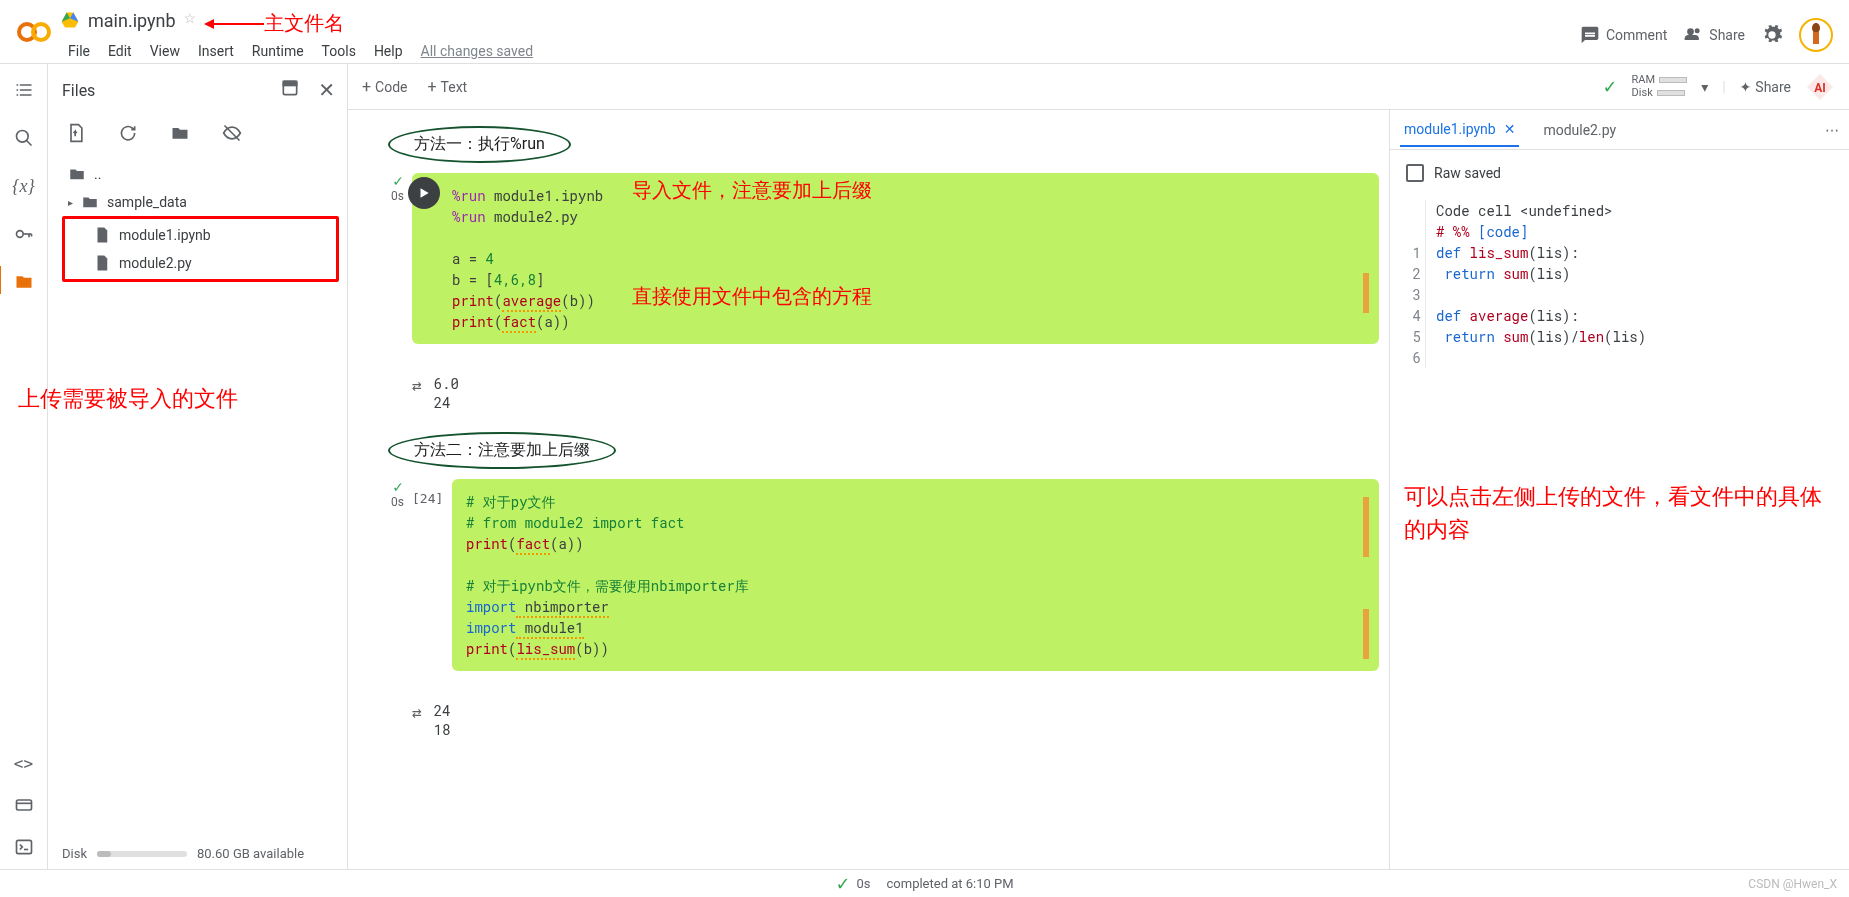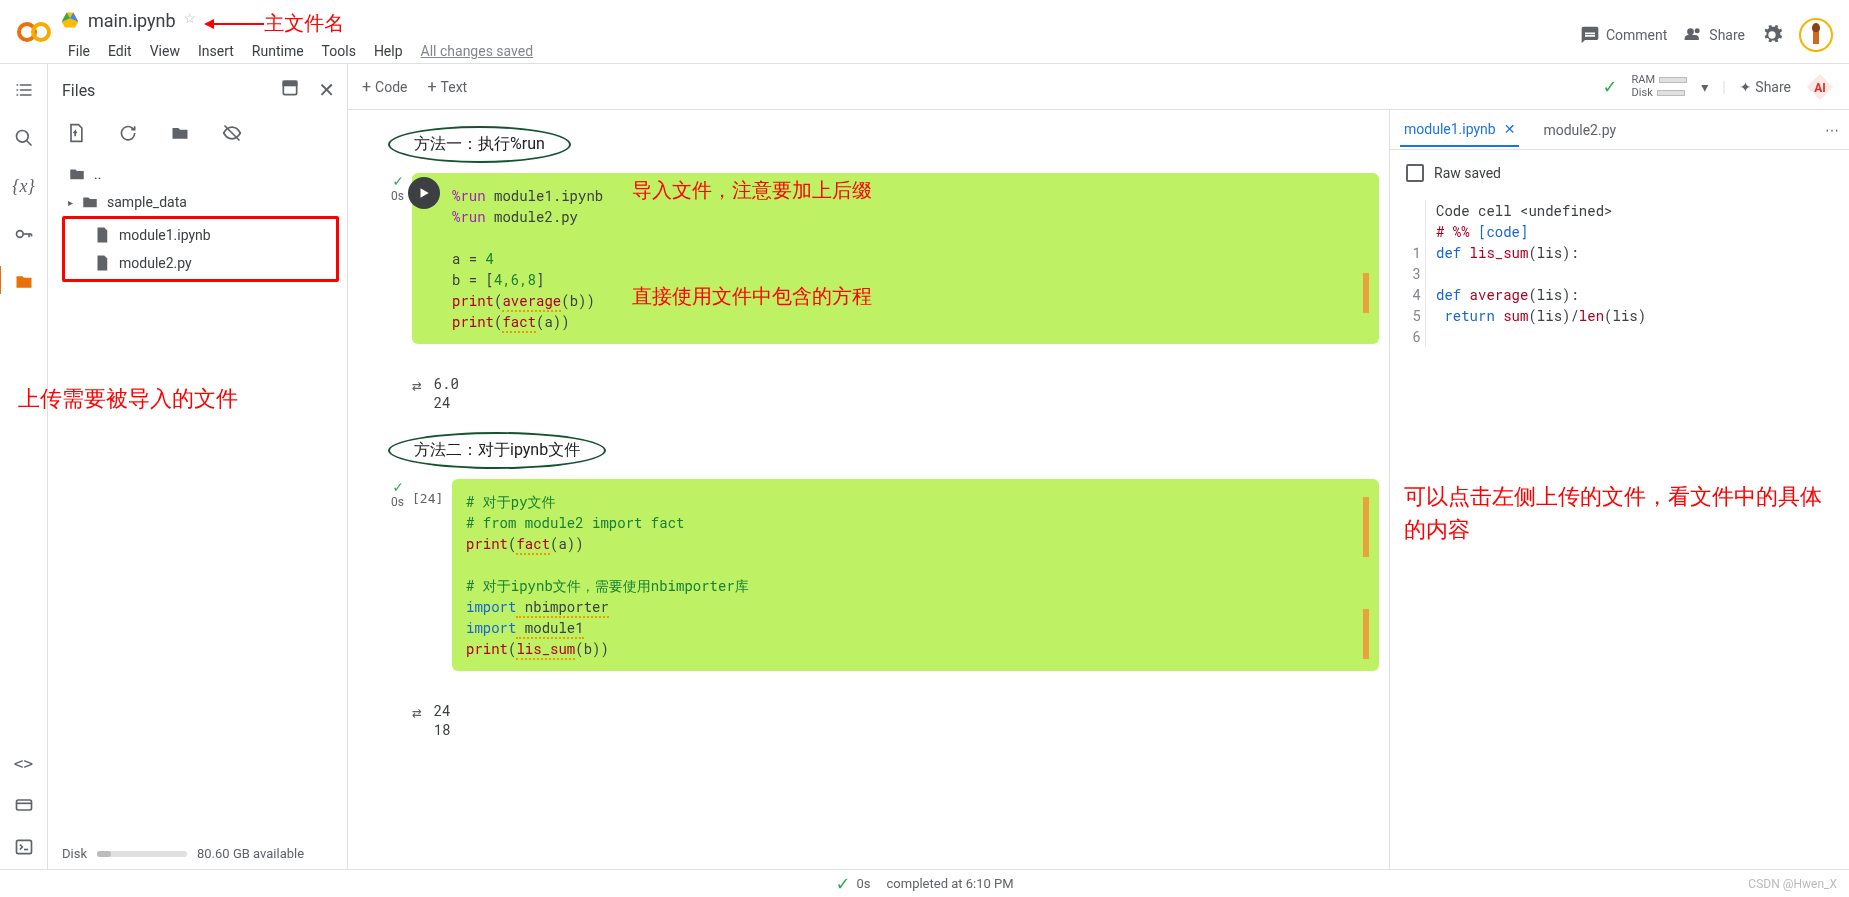--- a/index.html
+++ b/index.html
@@ -343,21 +343,21 @@
         </div>
         <div class="output-block">
           <span class="output-icon">⇄</span>
           <div>
             <div>6.0</div>
             <div>24</div>
           </div>
         </div>
 
         <div style="height:20px;"></div>
-        <div class="heading-oval">方法二：对于ipynb文件</div>
+        <div class="heading-oval">方法二：注意要加上后缀</div>
 
         <div class="cell">
           <div class="cell-gutter">
             <span class="checkmark" style="font-size:14px;">✓</span>
             <span class="exec-badge">0s</span>
           </div>
           <div style="flex:1;">
             <div style="display:flex;">
               <div style="width:40px;padding-top:12px;font-family:monospace;font-size:13px;color:#5f6368;">[24]</div>
               <div class="cell-body" style="flex:1;position:relative;">
@@ -397,20 +397,21 @@
           <div class="rp-more">⋯</div>
         </div>
         <div class="rp-row">
           <div class="checkbox"></div>
           <span>Raw saved</span>
         </div>
         <div class="rp-code">
           <div><span class="gutter-num">&nbsp;</span><span>Code cell &lt;undefined&gt;</span></div>
           <div><span class="gutter-num">&nbsp;</span><span class="c-call"># %%</span><span style="color:#1967d2;"> [code]</span></div>
           <div><span class="gutter-num">1</span><span class="c-def">def </span><span class="c-fn">lis_sum</span><span>(lis):</span></div>
+          <div><span class="gutter-num">2</span><span class="c-def">    return </span><span class="c-fn">sum</span><span>(lis)</span></div>
           <div><span class="gutter-num">3</span></div>
           <div><span class="gutter-num">4</span><span class="c-def">def </span><span class="c-fn">average</span><span>(lis):</span></div>
           <div><span class="gutter-num">5</span><span class="c-def">    return </span><span class="c-fn">sum</span><span>(lis)/</span><span class="c-fn">len</span><span>(lis)</span></div>
           <div><span class="gutter-num">6</span></div>
         </div>
         <div class="red-annot" style="left:14px;top:370px;right:14px;line-height:1.5;">可以点击左侧上传的文件，看文件中的具体的内容</div>
       </div>
     </div>
   </div>
 </div>

